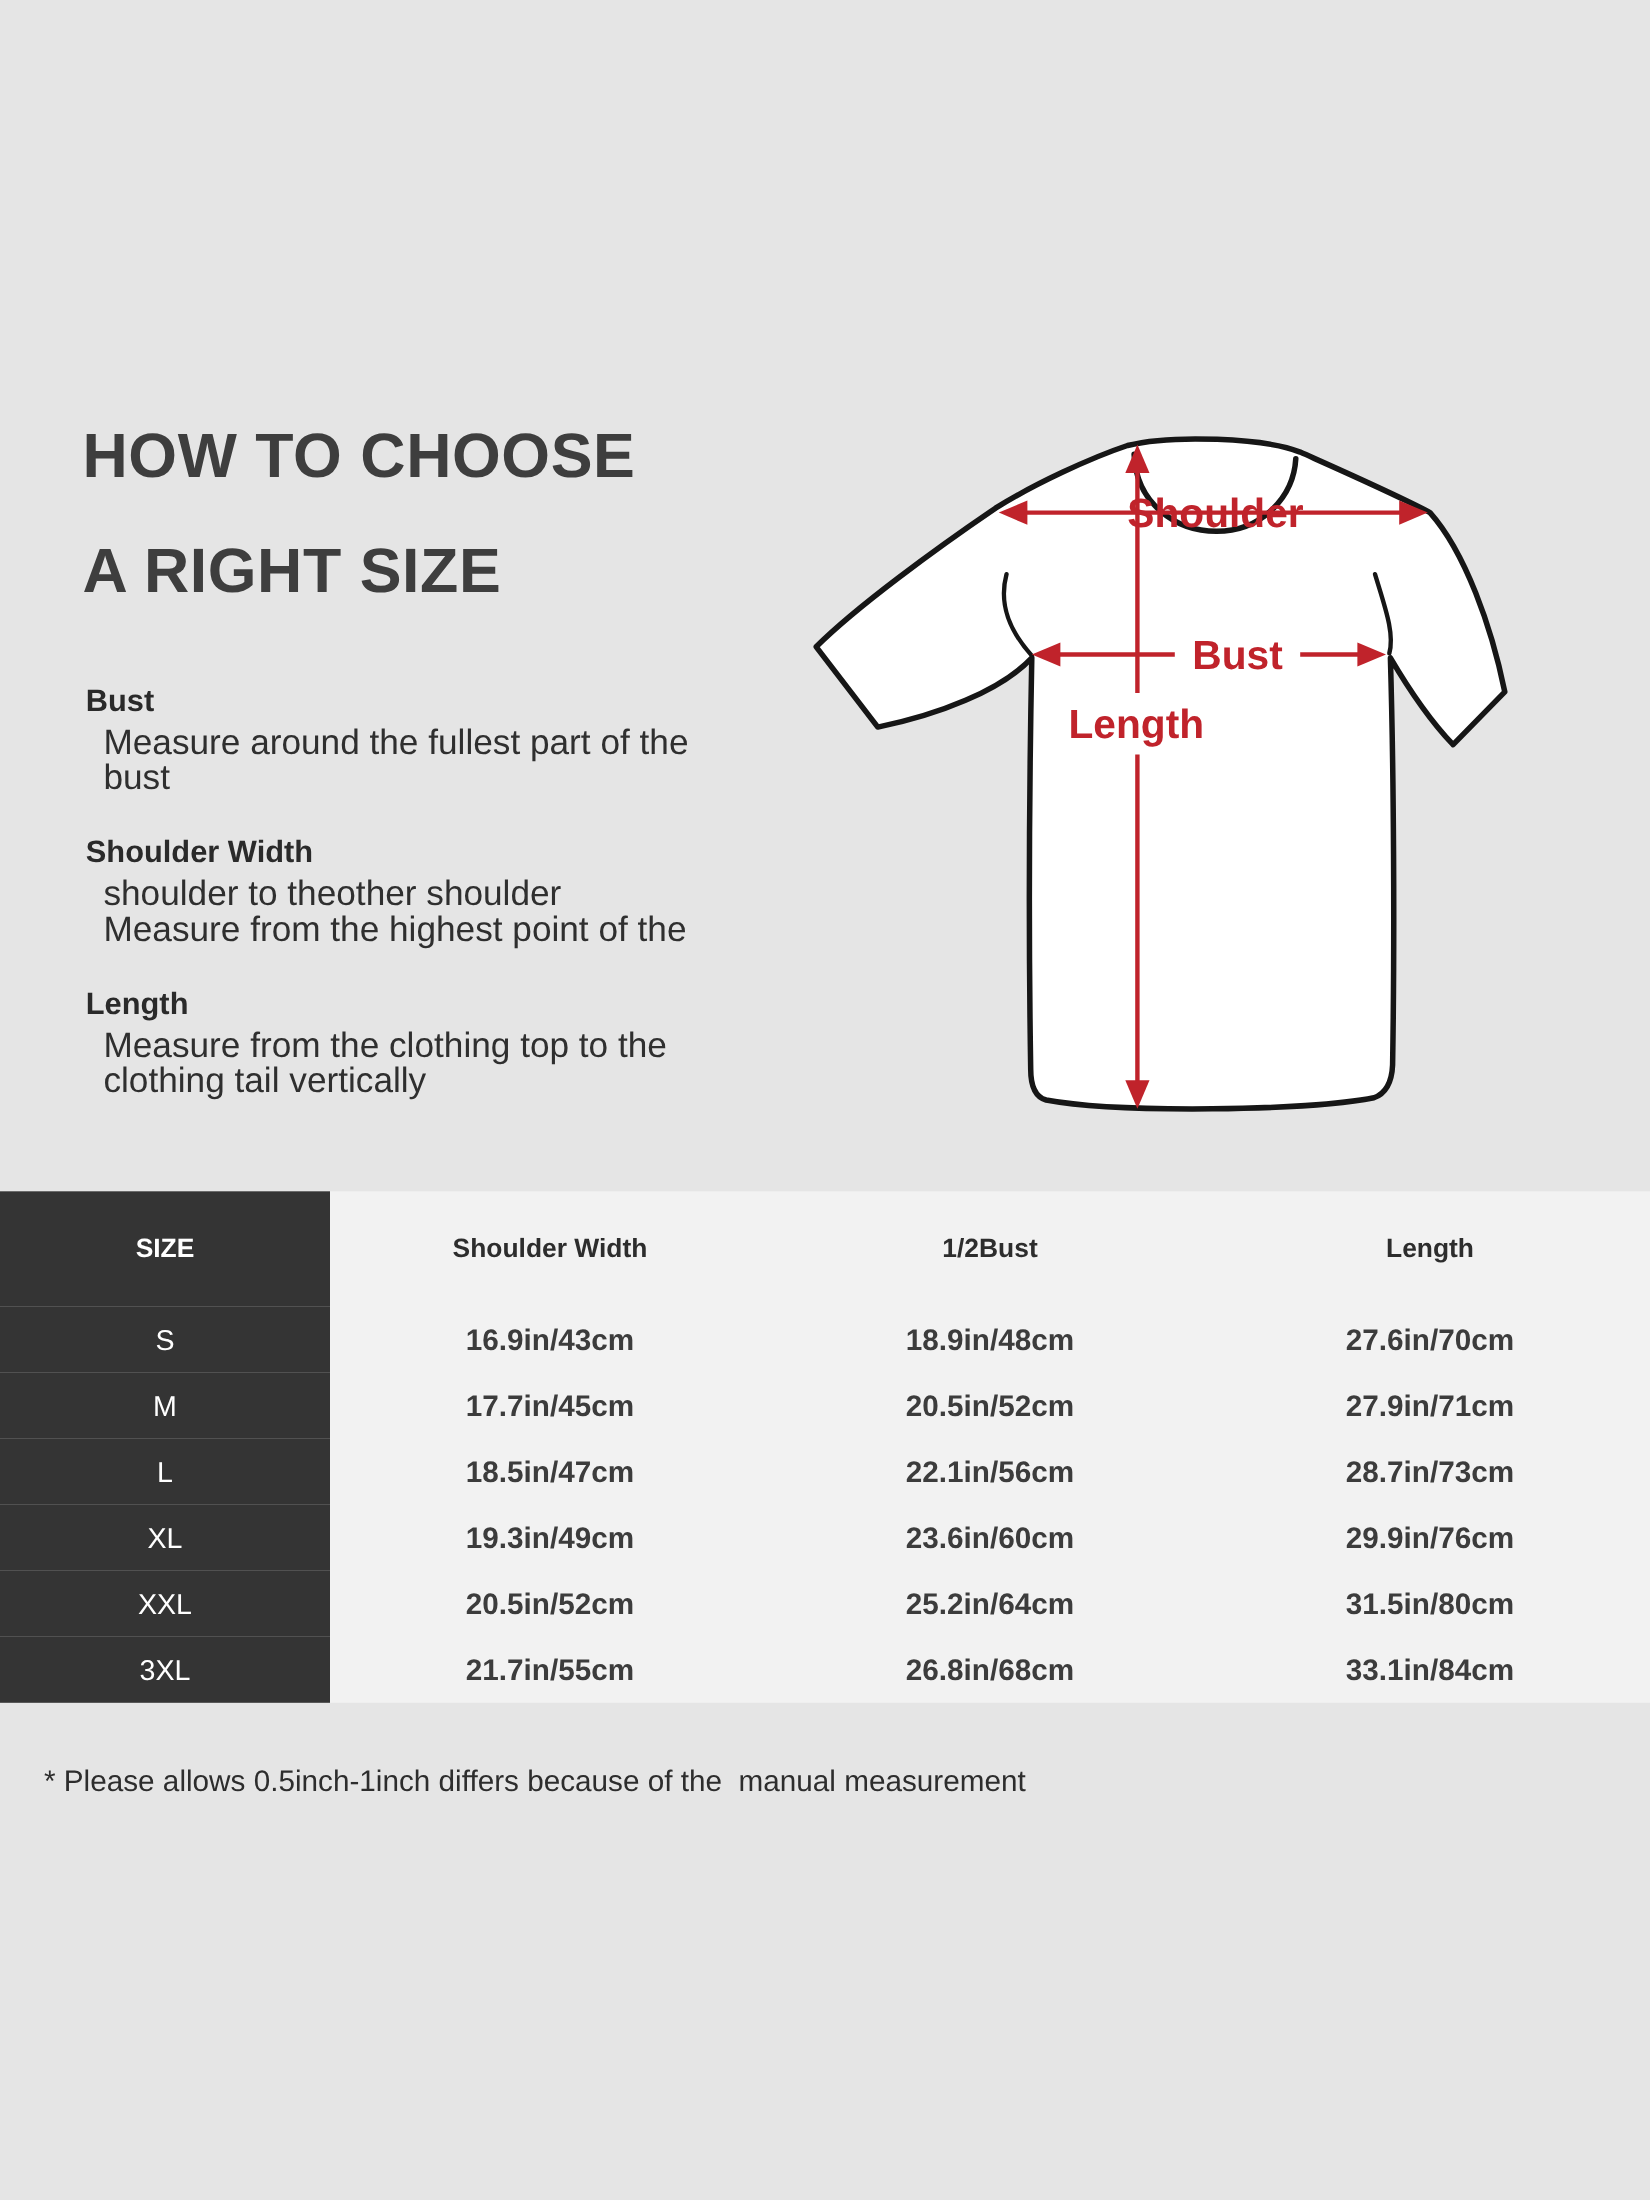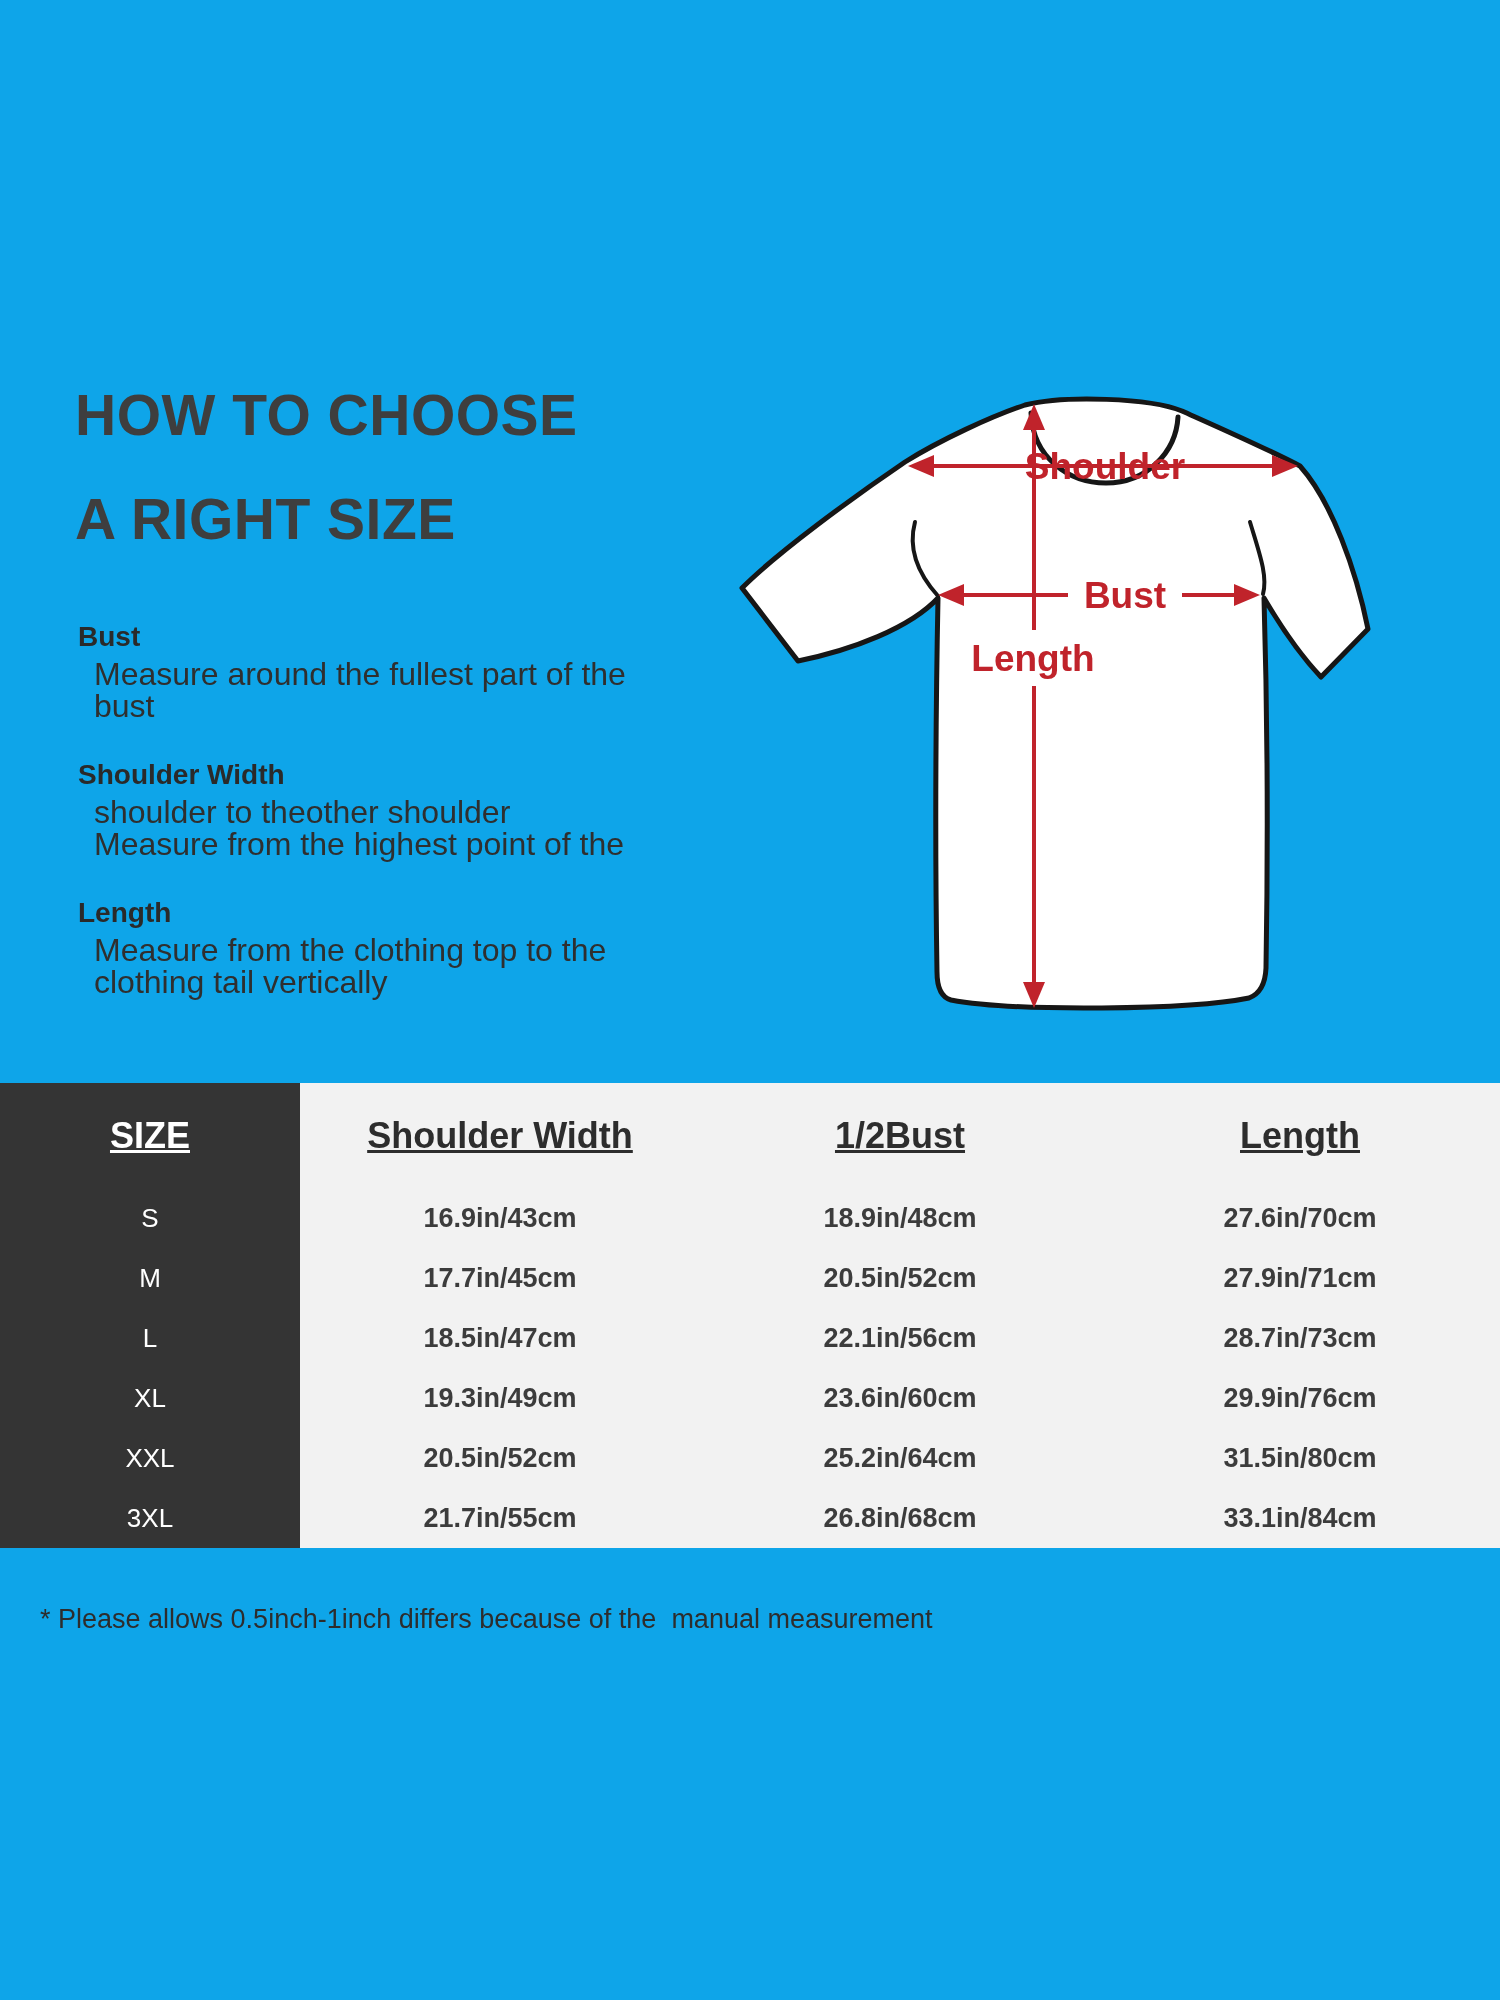--- a/index.html
+++ b/index.html
@@ -5,21 +5,21 @@
   html, body {
     margin: 0;
     padding: 0;
     background: #ffffff;
     font-family: "Liberation Sans", sans-serif;
   }
   #page {
     position: relative;
     width: 1500px;
     height: 2000px;
-    background: #0ea5e9;
+    background: #e5e5e5;
     overflow: hidden;
   }
 
   
   .main-title {
     position: absolute;
     left: 75px;
     top: 363px;
     font-size: 57px;
     line-height: 104px;
@@ -110,24 +110,23 @@
     grid-template-rows: 105px repeat(6, 60px);
     background: var(--table-bg, #F2F2F2);
   }
   .cell {
     display: flex;
     align-items: center;
     justify-content: center;
     font-weight: bold;
   }
   .cell.head {
-    font-size: 36px;
+    font-size: 24px;
     font-weight: bold;
     color: #2d2d2d;
-    text-decoration: underline;
   }
   .cell.size-col {
     background: var(--size-col-bg, #343434);
     color: #ffffff;
   }
   .cell.size-col.head {
     color: #ffffff;
   }
   .cell.size-label {
     font-size: 26px;

